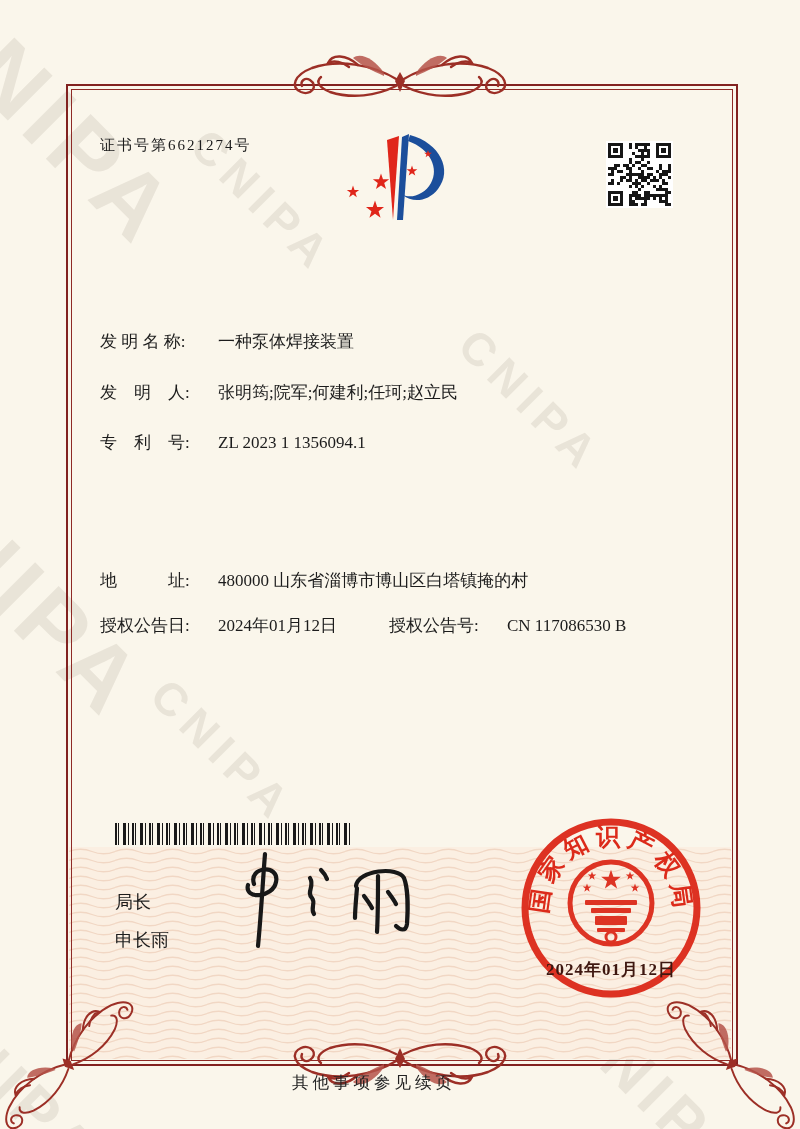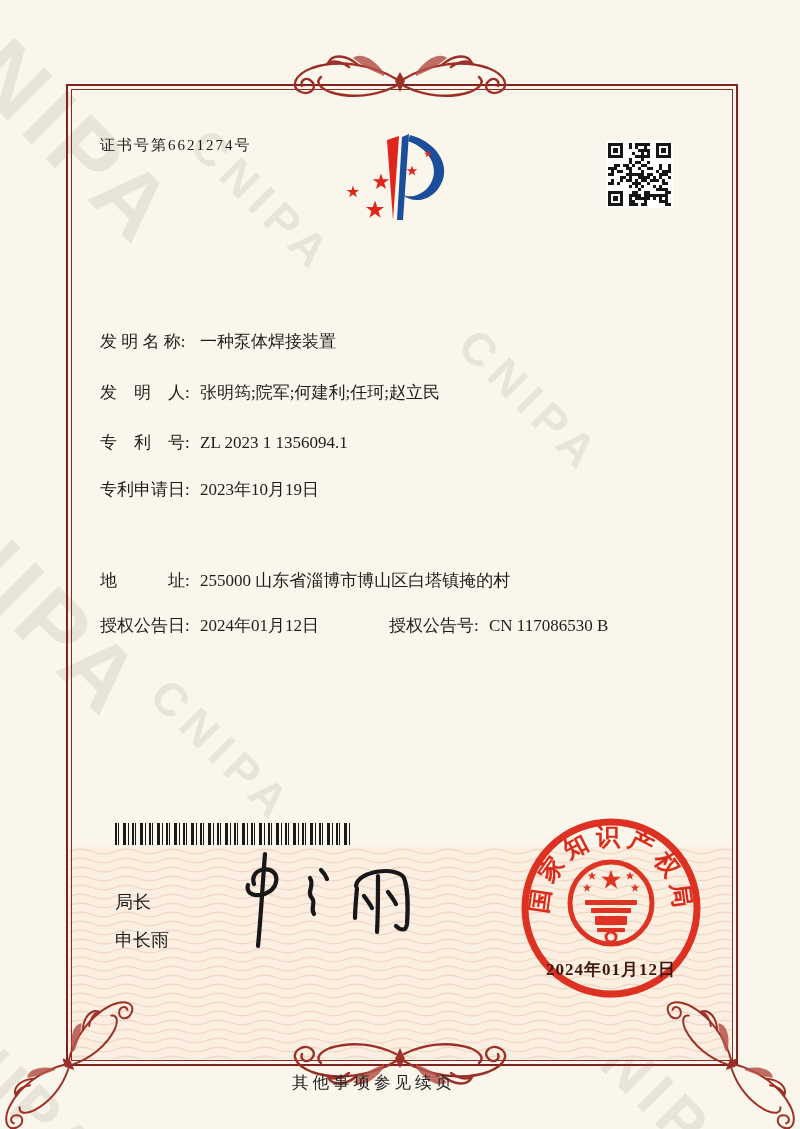--- a/index.html
+++ b/index.html
@@ -26,21 +26,21 @@
   .qr-noise{position:absolute;left:2px;top:2px;width:63px;height:63px;}
   .qr-noise i{position:absolute;width:3px;height:3px;background:#161616;}
   .finder{position:absolute;width:15px;height:15px;border:3px solid #161616;background:#fff;box-sizing:border-box;}
   .finder::after{content:"";position:absolute;left:2px;top:2px;width:5px;height:5px;background:#161616;}
   .title{left:0;right:0;top:238px;text-align:center;font-size:38px;font-weight:bold;
          letter-spacing:18px;text-indent:18px;}
 
   
   .fieldrow{position:absolute;left:100px;font-size:17px;white-space:nowrap;}
   .flabel{display:inline-block;min-width:100px;}
-  .fvalue{margin-left:0;text-align:center;}
+  .fvalue{margin-left:18px;text-align:center;}
   .pair2{position:absolute;left:289px;top:0;}
 
   
   .paras{left:88px;top:659px;width:624px;font-size:15.5px;line-height:25.5px;color:#242424;
          text-align:justify;}
   .paras p{margin:0 0 11px 0;text-indent:2em;}
 
   
   .barcode{left:115px;top:823px;width:238px;height:22px;
     background-image:repeating-linear-gradient(90deg,#191919 0 2px,transparent 2px 3px,
@@ -292,25 +292,22 @@
 
   <div class="fieldrow" style="top:330px;">
     <span class="flabel">发 明 名 称:</span><span class="fvalue">一种泵体焊接装置</span>
   </div>
   <div class="fieldrow" style="top:381px;">
     <span class="flabel">发　明　人:</span><span class="fvalue">张明筠;院军;何建利;任珂;赵立民</span>
   </div>
   <div class="fieldrow" style="top:431px;">
     <span class="flabel">专　利　号:</span><span class="fvalue">ZL 2023 1 1356094.1</span>
   </div>
-  <div class="fieldrow" style="top:478px;">
-    <span class="flabel">专利申请日:</span><span class="fvalue">2023年10月19日</span>
-  </div>
   <div class="fieldrow" style="top:569px;">
-    <span class="flabel">地　　　址:</span><span class="fvalue">255000 山东省淄博市博山区白塔镇掩的村</span>
+    <span class="flabel">地　　　址:</span><span class="fvalue">480000 山东省淄博市博山区白塔镇掩的村</span>
   </div>
   <div class="fieldrow" style="top:614px;width:612px;">
     <span class="flabel">授权公告日:</span><span class="fvalue">2024年01月12日</span>
     <span class="pair2">
       <span class="flabel">授权公告号:</span><span class="fvalue">CN 117086530 B</span>
     </span>
   </div>
 
 
   <div class="abs barcode"></div>

